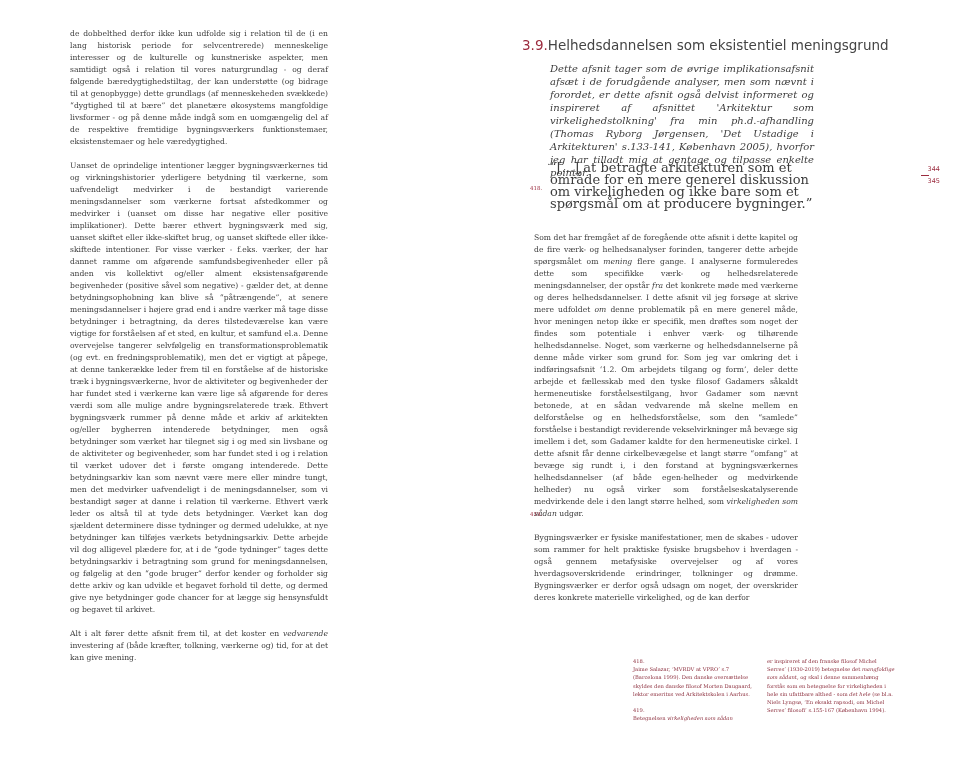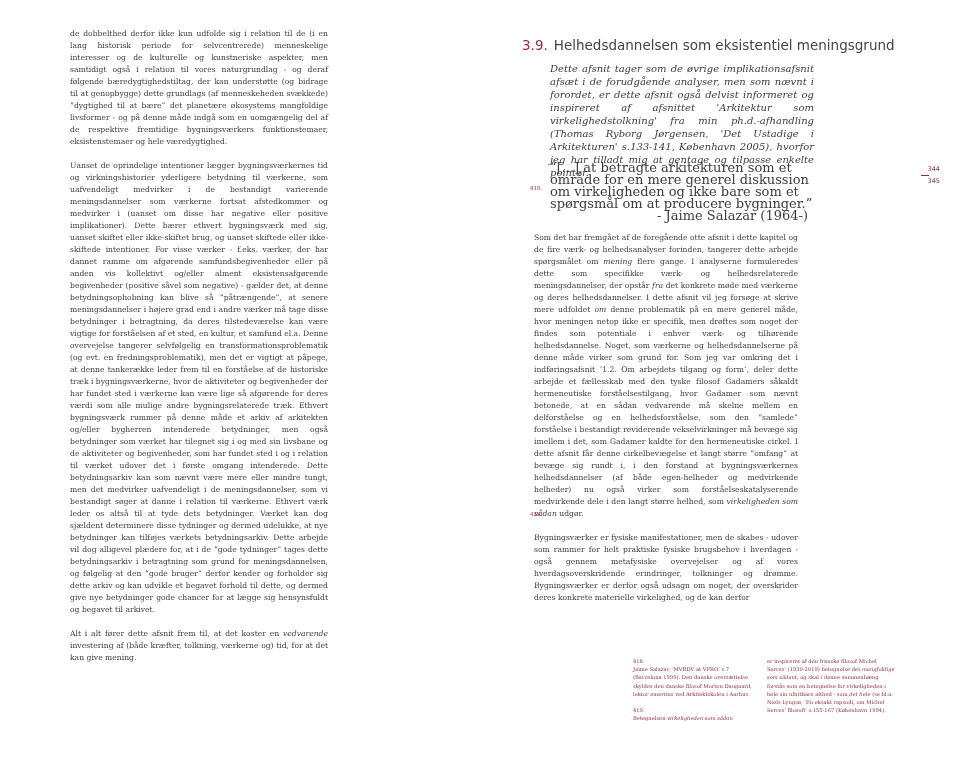--- a/index.html
+++ b/index.html
@@ -6,21 +6,21 @@
   body { width:960px; height:761px; position:relative; overflow:hidden;
          font-family:"DejaVu Serif", serif; color:#3a3a3a; }
   .page { position:absolute; top:0; height:761px;text-decoration:underline; }
   .left { left:0; width:480px; }
   .right { left:480px; width:480px; }
   .body-text { font-size:7.6px; line-height:12px; text-align:justify; color:#3c3c3c; letter-spacing:0.02px; }
   .left-col { position:absolute; left:70px; top:28px; width:258px; }
   .para { margin:0 0 12px 0; }
   .heading { position:absolute; left:42px; top:26px; font-family:"DejaVu Sans", sans-serif;
              font-size:13.5px; color:#444; font-weight:normal; white-space:nowrap; }
-  .heading .num { color:#9b2b3e; margin-right:6px; }
+  .heading .num { color:#9b2b3e; margin-right:0; }
   .intro { position:absolute; left:70px; top:62px; width:264px; font-style:italic;
            font-size:10px; line-height:13px; text-align:justify; color:#3c3c3c; }
   .quote { position:absolute; left:70px; top:162px; width:270px; font-size:13px; line-height:12px; color:#3c3c3c; }
   .quote .attrib { text-align:right; margin-right:12px; }
   .main-col { position:absolute; left:54px; top:232px; width:264px; }
   .note-marker { position:absolute; left:50px; font-size:5.5px; color:#9b2b3e; }
   .page-num { position:absolute; left:430px; top:165px; width:30px; text-align:right;
               font-family:"DejaVu Sans", sans-serif; font-size:6.5px; color:#9b2b3e; line-height:9px; }
   .page-num .dash { display:block; width:8px; height:1px; background:#9b2b3e; margin:1px auto; }
   .footnotes { position:absolute; top:657px; font-size:5.2px; line-height:8.2px; color:#8a2b3a; }
@@ -43,21 +43,20 @@
 
 <div class="page right">
   <h2 class="heading">
     <span class="num">3.9.</span><span>Helhedsdannelsen som eksistentiel meningsgrund</span>
   </h2>
 
   <div class="intro">Dette afsnit tager som de øvrige implikationsafsnit afsæt i de forudgående analyser, men som nævnt i forordet, er dette afsnit også delvist informeret og inspireret af afsnittet 'Arkitektur som virkelighedstolkning' fra min ph.d.-afhandling (Thomas Ryborg Jørgensen, 'Det Ustadige i Arkitekturen' s.133-141, København 2005), hvorfor jeg har tilladt mig at gentage og tilpasse enkelte pointer.</div>
 
   <div class="quote">
     <div>“[...] at betragte arkitekturen som et område for en mere generel diskussion om virkeligheden og ikke bare som et spørgsmål om at producere bygninger.”</div>
-    <div class="attrib">- Jaime Salazar (1964-)</div>
   </div>
   <span class="note-marker" style="top:185px;">418.</span>
 
   <div class="page-num">
     <span>344</span>
     <span class="dash"></span>
     <span>345</span>
   </div>
 
   <div class="main-col body-text">

